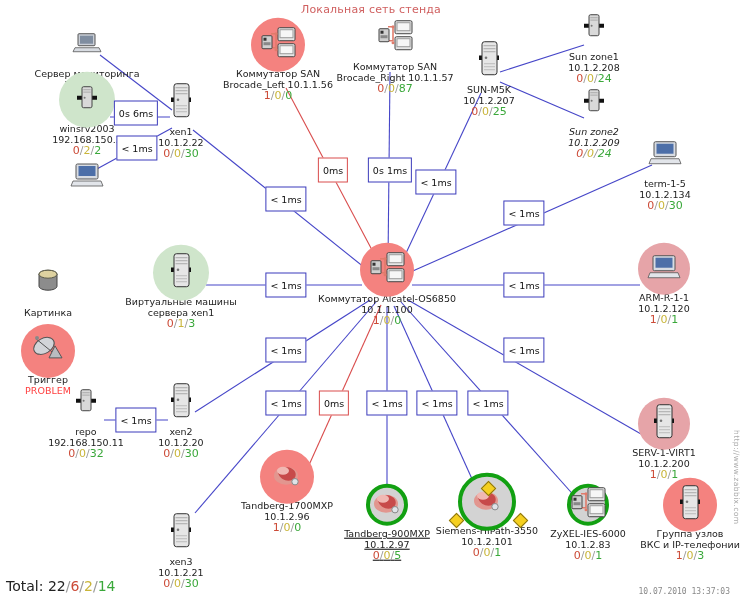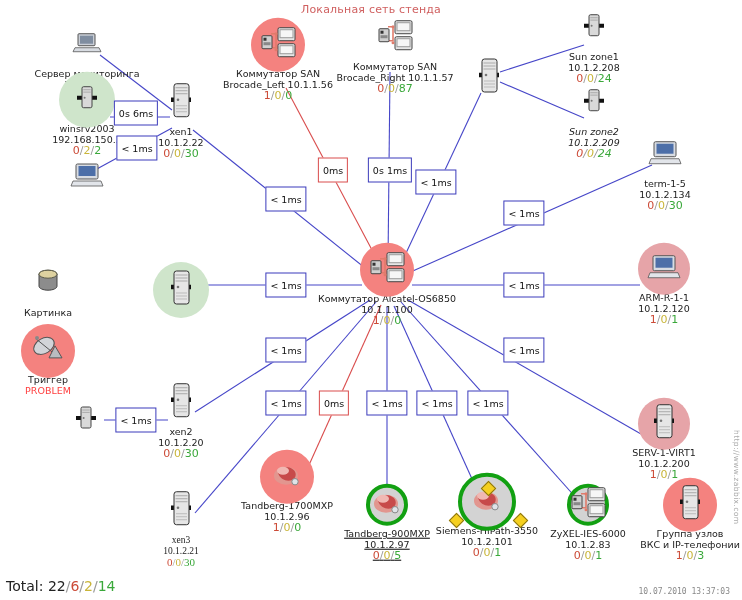--- a/index.html
+++ b/index.html
@@ -183,20 +183,25 @@
       <div class="node" style="left: 489px; top: 78px;">
         <div class="ico-wrap">
           <span class="glyph"><svg width="28" height="38" viewBox="0 0 28 38">
               <path d="M4 17h20M4 19h20" stroke="#111" stroke-width="2.4"></path>
               <rect x="7" y="2" width="15" height="33" rx="2.5" fill="#e6e6e6" stroke="#333"></rect>
               <path d="M8.5 6h12M8.5 9h12M8.5 12h12" stroke="#aaa"></path>
               <circle cx="11" cy="18" r="1.3" fill="#777"></circle>
               <path d="M9 24h11M9 27h11M9 30h11" stroke="#bbb"></path>
             </svg></span>
         </div>
+        <div class="labels">
+          <div class="lname">SUN-M5K</div>
+          <div class="lip">10.1.2.207</div>
+          <div class="lcnt"><span class="c-r">0</span><span class="sep">/</span><span class="c-y">0</span><span class="sep">/</span><span class="c-g">25</span></div>
+        </div>
       </div>
       <div class="node" style="left: 594px; top: 45px;">
         <div class="ico-wrap">
           <span class="glyph"><svg width="24" height="26" viewBox="0 0 24 26">
               <path d="M2 12h20M2 14h20" stroke="#111" stroke-width="2"></path>
               <rect x="7" y="2" width="10" height="21" rx="1.6" fill="#d9d9d9" stroke="#444"></rect>
               <path d="M8.3 5h7.4M8.3 7.4h7.4" stroke="#aaa"></path>
               <circle cx="9.6" cy="13" r="1" fill="#777"></circle>
             </svg></span>
         </div>
@@ -265,20 +270,25 @@
       <div class="node" style="left: 181px; top: 290px;">
         <div class="ico-wrap">
           <span class="disc green" style="width:56px;height:56px"></span>
           <span class="glyph"><svg width="28" height="38" viewBox="0 0 28 38">
               <path d="M4 17h20M4 19h20" stroke="#111" stroke-width="2.4"></path>
               <rect x="7" y="2" width="15" height="33" rx="2.5" fill="#e6e6e6" stroke="#333"></rect>
               <path d="M8.5 6h12M8.5 9h12M8.5 12h12" stroke="#aaa"></path>
               <circle cx="11" cy="18" r="1.3" fill="#777"></circle>
               <path d="M9 24h11M9 27h11M9 30h11" stroke="#bbb"></path>
             </svg></span>
+        </div>
+        <div class="labels">
+          <div class="lname">Виртуальные машины</div>
+          <div class="lname">сервера xen1</div>
+          <div class="lcnt"><span class="c-r">0</span><span class="sep">/</span><span class="c-y">1</span><span class="sep">/</span><span class="c-g">3</span></div>
         </div>
       </div>
       <div class="node" style="left: 387px; top: 287px;">
         <div class="ico-wrap">
           <span class="disc red" style="width:54px;height:54px"></span>
           <span class="glyph"><svg width="40" height="34" viewBox="0 0 40 34">
               <path d="M13 8h5v14h-5" stroke="#e07b6b" stroke-width="1.6" fill="none"></path>
               <rect x="4" y="10" width="10" height="13" rx="1" fill="#d0d0d0" stroke="#444"></rect>
               <rect x="5.5" y="12" width="3" height="3" fill="#333"></rect>
               <rect x="5.5" y="16.5" width="7" height="3" fill="#888"></rect>
@@ -330,38 +340,43 @@
       </div>
       <div class="node" style="left: 86px; top: 420px;">
         <div class="ico-wrap">
           <span class="glyph"><svg width="24" height="26" viewBox="0 0 24 26">
               <path d="M2 12h20M2 14h20" stroke="#111" stroke-width="2"></path>
               <rect x="7" y="2" width="10" height="21" rx="1.6" fill="#d9d9d9" stroke="#444"></rect>
               <path d="M8.3 5h7.4M8.3 7.4h7.4" stroke="#aaa"></path>
               <circle cx="9.6" cy="13" r="1" fill="#777"></circle>
             </svg></span>
         </div>
+        <div class="labels">
+          <div class="lname">repo</div>
+          <div class="lip">192.168.150.11</div>
+          <div class="lcnt"><span class="c-r">0</span><span class="sep">/</span><span class="c-y">0</span><span class="sep">/</span><span class="c-g">32</span></div>
+        </div>
       </div>
       <div class="node" style="left: 181px; top: 420px;">
         <div class="ico-wrap">
           <span class="glyph"><svg width="28" height="38" viewBox="0 0 28 38">
               <path d="M4 17h20M4 19h20" stroke="#111" stroke-width="2.4"></path>
               <rect x="7" y="2" width="15" height="33" rx="2.5" fill="#e6e6e6" stroke="#333"></rect>
               <path d="M8.5 6h12M8.5 9h12M8.5 12h12" stroke="#aaa"></path>
               <circle cx="11" cy="18" r="1.3" fill="#777"></circle>
               <path d="M9 24h11M9 27h11M9 30h11" stroke="#bbb"></path>
             </svg></span>
         </div>
         <div class="labels">
           <div class="lname">xen2</div>
           <div class="lip">10.1.2.20</div>
           <div class="lcnt"><span class="c-r">0</span><span class="sep">/</span><span class="c-y">0</span><span class="sep">/</span><span class="c-g">30</span></div>
         </div>
       </div>
-      <div class="node" style="left: 181px; top: 528px; font-family: Liberation Serif, serif;">
+      <div class="node" style="left: 181px; top: 550px;">
         <div class="ico-wrap">
           <span class="glyph"><svg width="28" height="38" viewBox="0 0 28 38">
               <path d="M4 17h20M4 19h20" stroke="#111" stroke-width="2.4"></path>
               <rect x="7" y="2" width="15" height="33" rx="2.5" fill="#e6e6e6" stroke="#333"></rect>
               <path d="M8.5 6h12M8.5 9h12M8.5 12h12" stroke="#aaa"></path>
               <circle cx="11" cy="18" r="1.3" fill="#777"></circle>
               <path d="M9 24h11M9 27h11M9 30h11" stroke="#bbb"></path>
             </svg></span>
         </div>
         <div class="labels">

